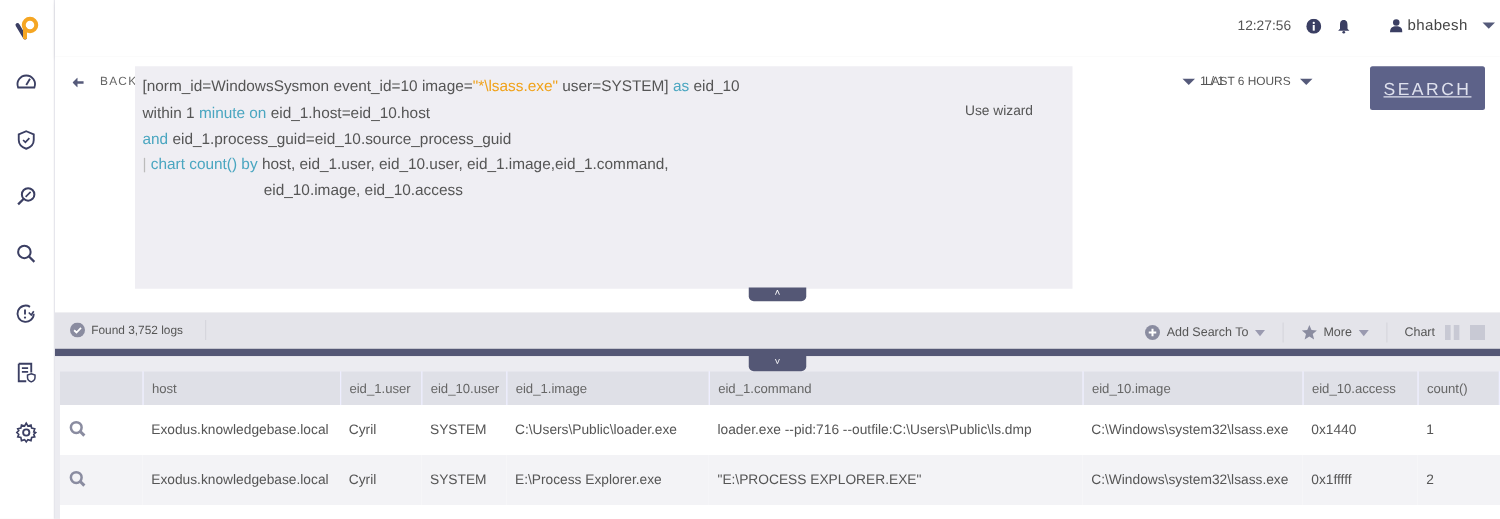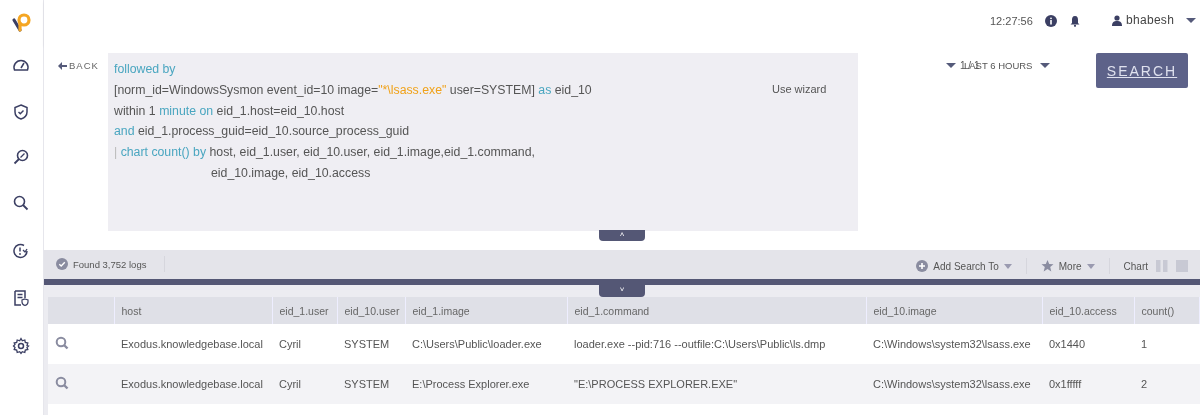--- a/index.html
+++ b/index.html
@@ -6,21 +6,21 @@
   html, body { width: 1200px; height: 415px; overflow: hidden; background: #f4f4f7; font-family: "Liberation Sans", sans-serif; color: #4a4a5a; }
   .sidebar { position: absolute; left: 0; top: 0; width: 44px; height: 415px; background: #fff; border-right: 1px solid #e6e6ec; }
   .sidebar .logo { position: absolute; left: 11px; top: 12px; width: 22px; height: 22px; }
   .sidebar .nav-icon { position: absolute; left: 12px; width: 18px; height: 18px; cursor: pointer; }
   .topbar { position: absolute; left: 44px; top: 0; right: 0; height: 45px; background: #fff; box-shadow: 0 2px 3px rgba(0,0,0,0.06); }
   .topbar .clock { position: absolute; left: 946px; top: 15px; font-size: 11px; color: #555; }
   .topbar .info-icon { position: absolute; left: 1001px; top: 15px; width: 12px; height: 12px; }
   .topbar .bell-icon { position: absolute; left: 1025px; top: 15px; width: 12px; height: 12px; }
   .topbar .user { position: absolute; left: 1068px; top: 13px; font-size: 12px; color: #444; letter-spacing: 0.3px; display: flex; align-items: center; gap: 4px; }
   .main { position: absolute; left: 44px; top: 45px; right: 0; height: 205px; background: #fff; }
-  .back { position: absolute; left: 14px; top: 15px; font-size: 9.5px; letter-spacing: 1px; color: #666; display: flex; gap: 2px; align-items: center; cursor: pointer; }
+  .back { position: absolute; left: 14px; top: 15px; font-size: 9.5px; letter-spacing: 1px; color: #666; display: flex; gap: 13px; align-items: center; cursor: pointer; }
   .query { position: absolute; left: 64px; top: 8px; width: 750px; height: 178px; background: #efeef3; padding: 6px 6px; font-size: 12.3px; line-height: 20.8px; color: #555; }
   .query .kw { color: #4aa6c0; }
   .query .str { color: #f0a21a; }
   .query .pipe { color: #bbb; }
   .query .indent { padding-left: 97px; }
   .wizard { position: absolute; left: 728px; top: 14px; font-size: 11px; color: #555; cursor: pointer; margin-top: 24px; }
   .pager { position: absolute; left: 916px; top: 15px; font-size: 10px; color: #555; }
   .timerange { position: absolute; left: 902px; top: 15px; font-size: 9.5px; color: #555; display: flex; align-items: center; gap: 8px; cursor: pointer; }
   .tri { width: 0; height: 0; border-left: 5px solid transparent; border-right: 5px solid transparent; border-top: 5px solid #555a7a; display: inline-block; }
   .search-btn { position: absolute; left: 1052px; top: 8px; width: 92px; height: 35px; background: #5d6289; color: #dfe1ee; font-size: 14px; letter-spacing: 2px; border: none; border-radius: 2px; cursor: pointer; text-decoration: underline; }
@@ -108,21 +108,20 @@
 
 <div class="main">
   <div class="back">
     <svg width="9" height="8" viewBox="0 0 9 8">
       <path d="M4 0 L0 4 L4 8 L4 5 L9 5 L9 3 L4 3 Z" fill="#555a7a"></path>
     </svg>
     <span>BACK</span>
   </div>
 
   <div class="query">
-    <div><span class="kw">followed by</span></div>
     <div><span>[norm_id=WindowsSysmon event_id=10 image=</span><span class="str">"*\lsass.exe"</span> <span>user=SYSTEM]</span> <span class="kw">as</span> <span>eid_10</span></div>
     <div><span>within 1</span> <span class="kw">minute on</span> <span>eid_1.host=eid_10.host</span></div>
     <div><span class="kw">and</span> <span>eid_1.process_guid=eid_10.source_process_guid</span></div>
     <div><span class="pipe">|</span> <span class="kw">chart count()</span> <span class="kw">by</span> <span>host, eid_1.user, eid_10.user, eid_1.image,eid_1.command,</span></div>
     <div class="indent"><span>eid_10.image, eid_10.access</span></div>
   </div>
 
   <span class="wizard">Use wizard</span>
   <span class="pager">1 / 1</span>
   <div class="timerange">

